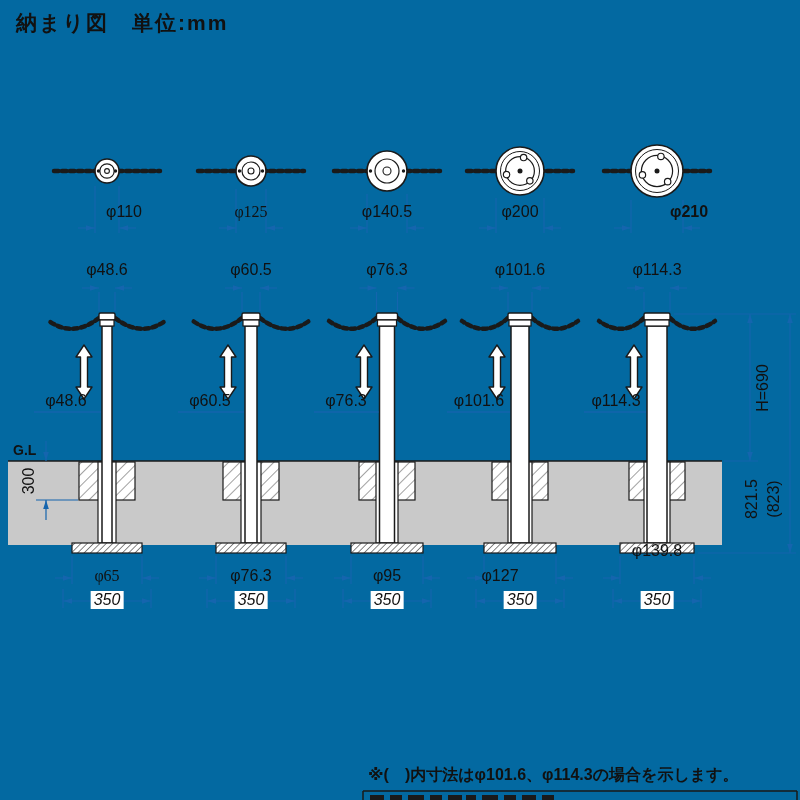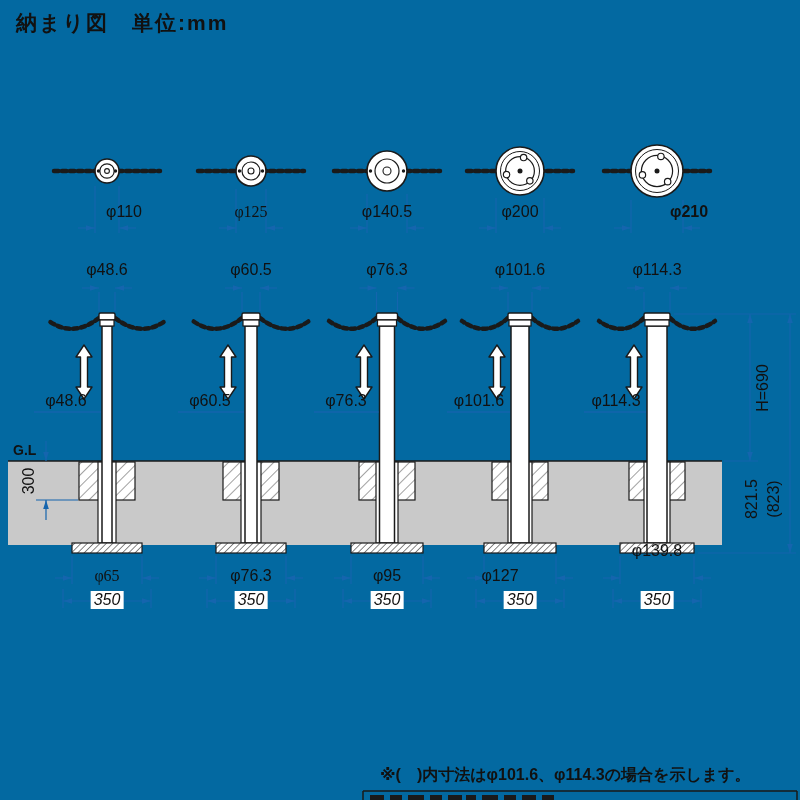--- a/index.html
+++ b/index.html
@@ -286,21 +286,21 @@
         <rect x="542" y="795" width="12" height="5" fill="#1a1a1a"></rect>
       </g>
     </svg>
 
   <div class="lbl title" style="left:16px;top:9px;">納まり図　単位:mm</div>
   <div class="lbl gl" style="left:13px;top:442px;">G.L</div>
   <div class="lbl dim rot" style="left:29px;top:481px;">300</div>
   <div class="lbl dim rot" style="left:763px;top:388px;">H=690</div>
   <div class="lbl dim rot" style="left:752px;top:499px;">821.5</div>
   <div class="lbl dim rot" style="left:774px;top:499px;">(823)</div>
-  <div class="lbl note" style="left:380px;top:765px;">※(　)内寸法はφ101.6、φ114.3の場合を示します。</div>
+  <div class="lbl note" style="left:368px;top:765px;">※(　)内寸法はφ101.6、φ114.3の場合を示します。</div>
 
   <div class="lbl dim tc" style="left:124px;top:203px;">φ110</div>
   <div class="lbl dim tc" style="left:107px;top:261px;">φ48.6</div>
   <div class="lbl dim tc" style="left:66px;top:392px;">φ48.6</div>
   <div class="lbl dim tc" style="left:107px;top:567px;font-family:Liberation Serif, serif;">φ65</div>
   <div class="lbl dim tc wbg" style="left:107px;top:591px;">350</div>
 
   <div class="lbl dim tc" style="left:251px;top:203px;font-family:Liberation Serif, serif;">φ125</div>
   <div class="lbl dim tc" style="left:251px;top:261px;">φ60.5</div>
   <div class="lbl dim tc" style="left:210px;top:392px;">φ60.5</div>

